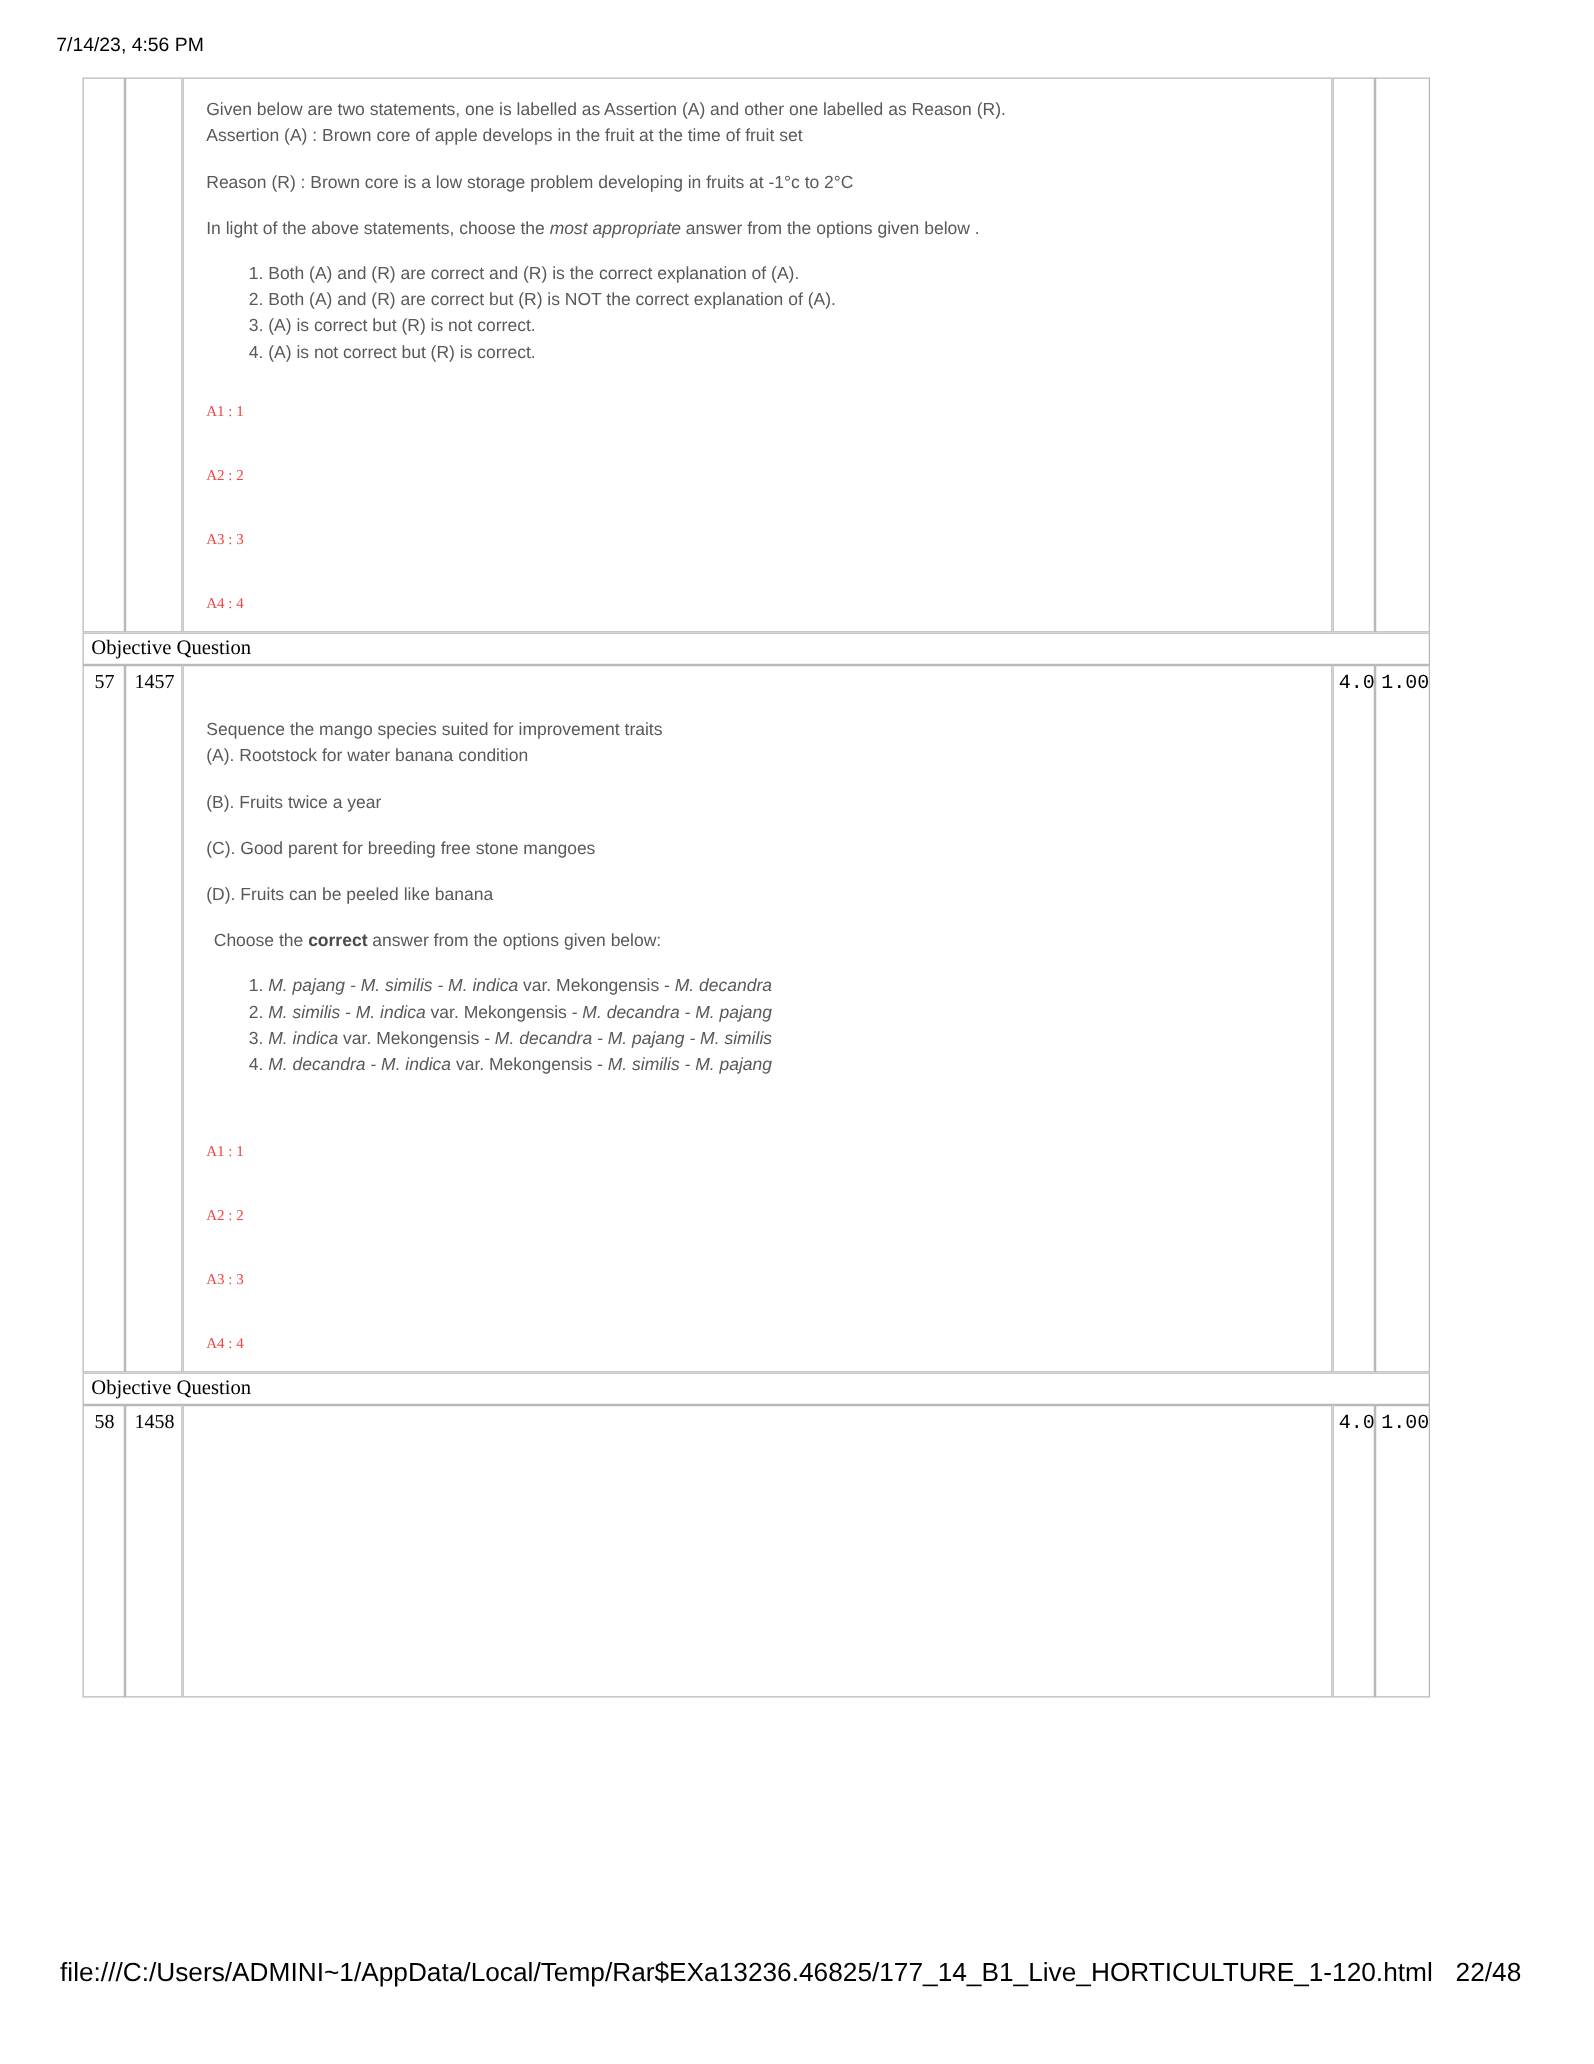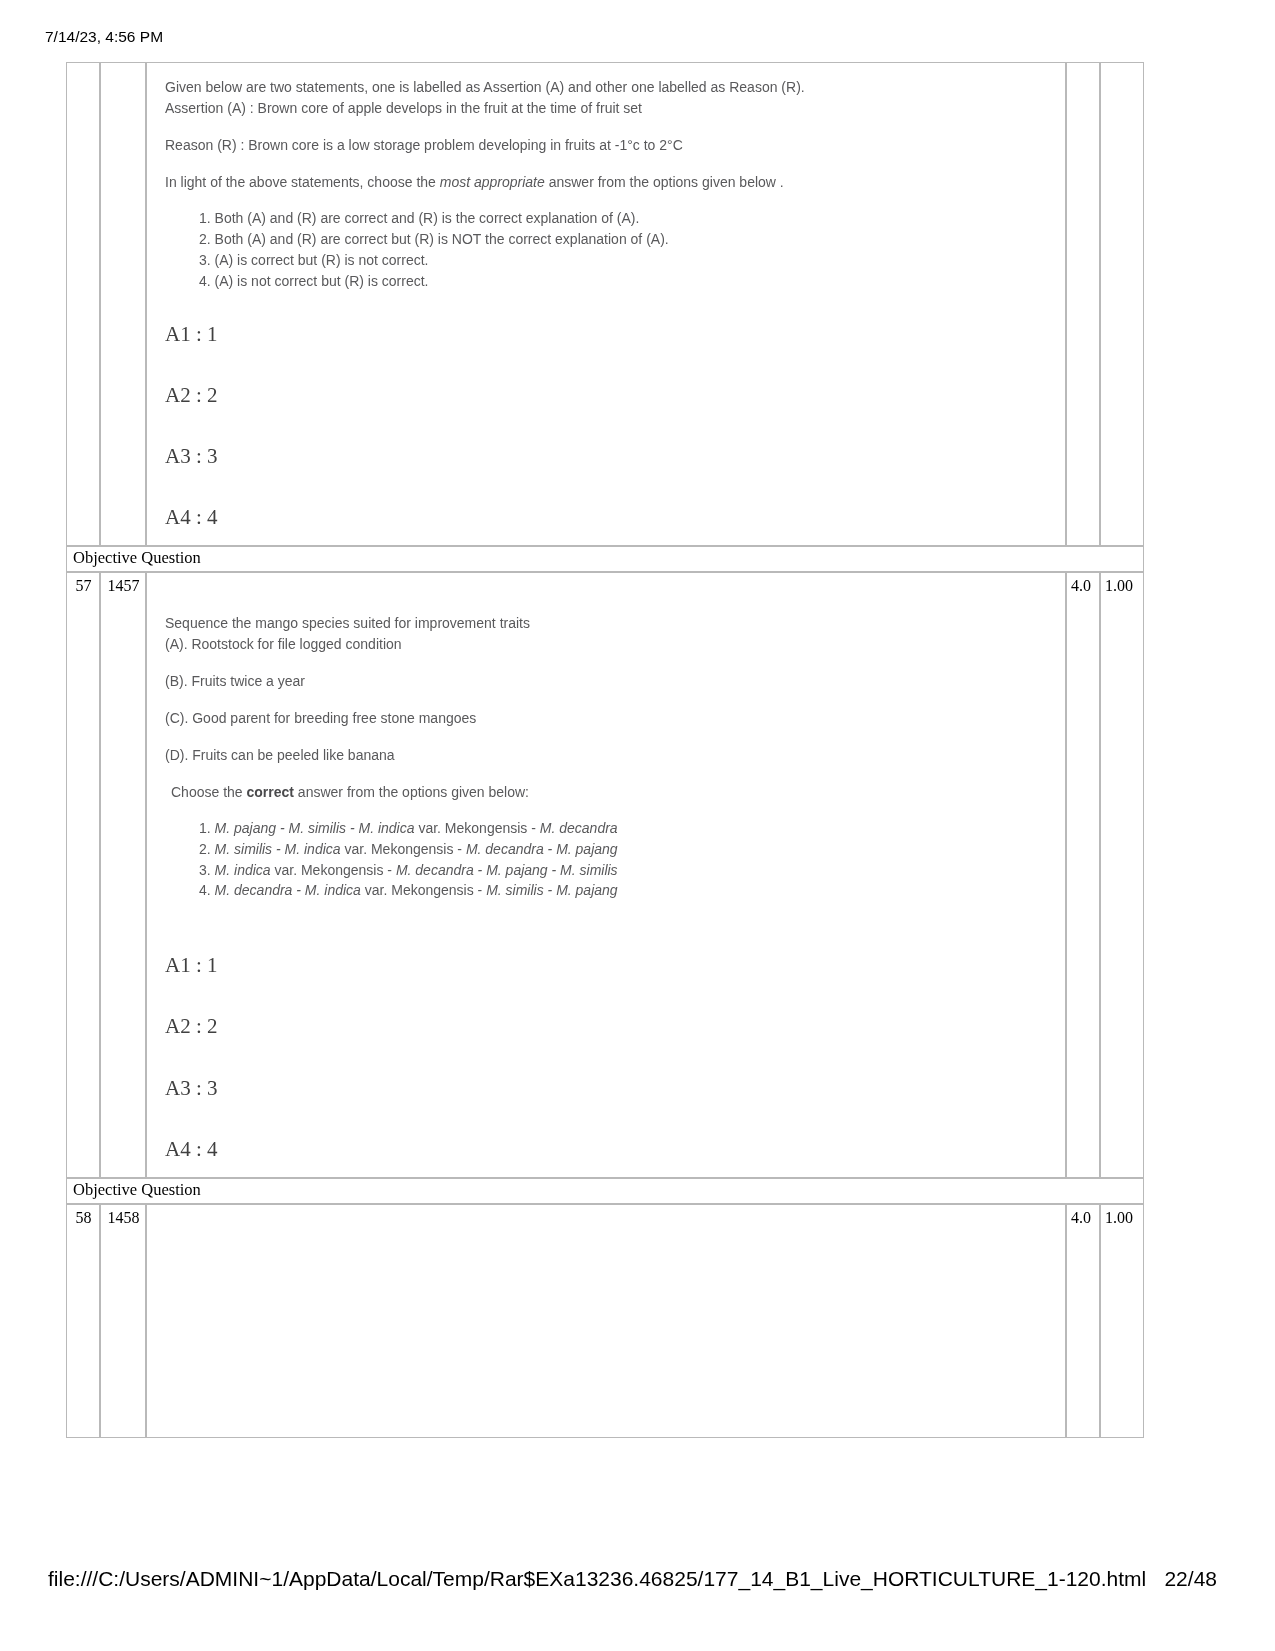--- a/index.html
+++ b/index.html
@@ -96,21 +96,21 @@
 
   td.num {
     font-family: "Liberation Serif", serif;
     font-size: 16px;
     padding: 4px 3px 0 4px;
     text-align: center;
     line-height: 1.15;
   }
 
   td.mark {
-    font-family: Liberation Serif, serif;
+    font-family: Liberation Mono, monospace;
     font-size: 16px;
     padding: 4px 21px 0 4px;
     text-align: left;
     line-height: 1.15;
     white-space: nowrap;
   }
 
   
   td.objrow {
     border: 1px solid #b9b9b9;
@@ -143,22 +143,22 @@
   .qbody .opts li {
     margin: 0 0 1px 0;
     line-height: 1.42;
   }
   .qbody em { font-style: italic; }
   .qbody b  { font-weight: bold; color: #4a4a4c; }
 
   
   .anskeys {
     font-family: "Liberation Serif", serif;
-    font-size: 21px;
-    color: #404040;
+    font-size: 12px;
+    color: #ef4444;
     padding: 20px 0 10px 18px;
   }
   .anskeys div {
     margin: 0 0 38px 0;
     line-height: 1.1;
   }
   .anskeys div:last-child { margin-bottom: 6px; }
 
   .spacer-sm { height: 26px; }
   .blank-body { height: 232px; }
@@ -214,21 +214,21 @@
         <td class="objrow" colspan="5">Objective Question</td>
       </tr>
 
       <tr>
         <td class="cell num">57</td>
         <td class="cell num">1457</td>
         <td class="cell">
           <div class="qbody">
             <div class="spacer-sm"></div>
             <p class="tight">Sequence the mango species suited for improvement traits</p>
-            <p>(A). Rootstock for file logged condition</p>
+            <p>(A). Rootstock for water banana condition</p>
             <p>(B). Fruits twice a year</p>
             <p>(C). Good parent for breeding free stone mangoes</p>
             <p>(D). Fruits can be peeled like banana</p>
             <p style="padding-left:6px;">
               <span>Choose the </span><b>correct</b><span> answer from the options given below:</span>
             </p>
             <ul class="opts">
               <li>
                 <span>1. </span><em>M. pajang - M. similis - M. indica</em><span> var. Mekongensis - </span><em>M. decandra</em>
               </li>

